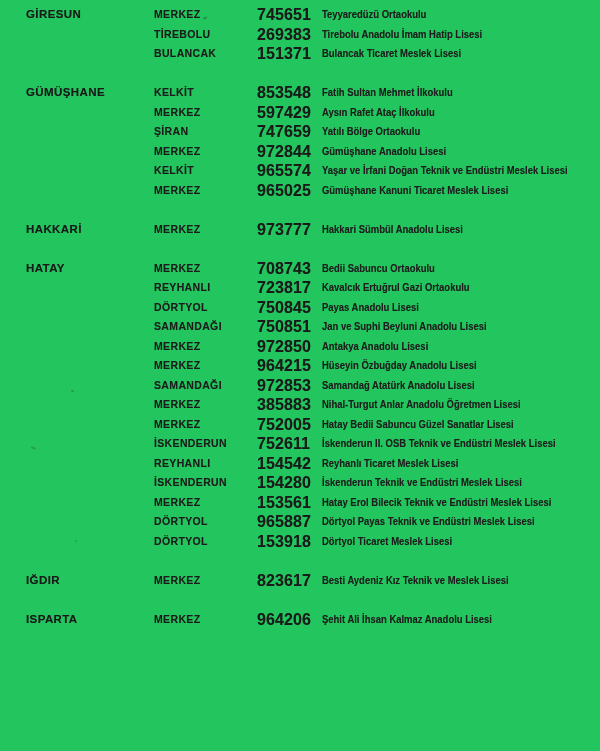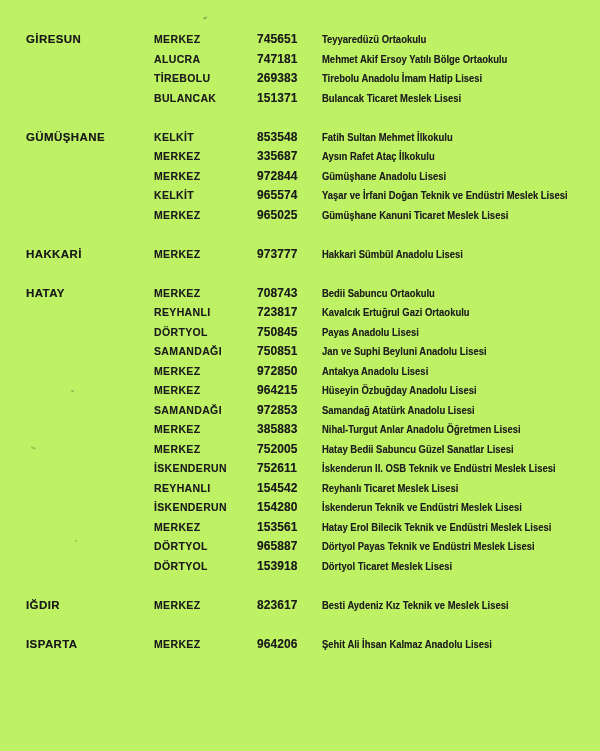--- a/index.html
+++ b/index.html
@@ -5,43 +5,43 @@
   html, body { margin: 0; padding: 0; }
   body {
     width: 600px; height: 751px;
     font-family: "Liberation Sans", "DejaVu Sans", sans-serif;
     background: #ffffff;
   }
   .page {
     position: relative;
     width: 600px; height: 751px;
     box-sizing: border-box;
-    padding-top: 30px;
-    background: #bef264;
+    padding-top: 5px;
+    background: #22c55e;
     overflow: hidden;
     color: #1d1d1d;
   }
   .section { position: relative; margin-bottom: 19.5px; }
   .province {
     position: absolute; left: 26px; top: 0;
     height: 19.5px; line-height: 19.5px;
     font-size: 11.5px; font-weight: 700; letter-spacing: 0.4px;
     color: #191919;
     text-shadow: 0 0 0.5px rgba(25,25,25,0.45);
     white-space: nowrap;
   }
   .row { position: relative; height: 19.5px; line-height: 19.5px; }
   .cell { position: absolute; top: 0; white-space: nowrap;
           text-shadow: 0 0 0.5px rgba(25,25,25,0.4); }
   .district {
     left: 154px; font-size: 10.5px; font-weight: 700; letter-spacing: 0.35px;
     color: #1c1c1c;
   }
   .code {
-    left: 257px; font-size: 12px; font-weight: 700; letter-spacing: 0.1px;
+    left: 257px; font-size: 16px; font-weight: 700; letter-spacing: 0.1px;
     color: #1a1a1a;
   }
   .school {
     left: 322px; font-size: 10.5px; font-weight: 600; letter-spacing: 0px;
     color: #1e1e1e;
     display: inline-block;
     transform: scaleX(0.9); transform-origin: left center;
   }
   
   .speck { position: absolute; background: rgba(40,40,40,0.3); pointer-events: none; }
@@ -56,46 +56,46 @@
 <div class="page">
   <div id="table-body">
       <div class="section">
         <div class="province">GİRESUN</div>
         <div class="row">
           <span class="cell district">MERKEZ</span>
           <span class="cell code">745651</span>
           <span class="cell school">Teyyaredüzü Ortaokulu</span>
         </div>
         <div class="row">
-          <span class="cell district">ALUCRA</span>
-          <span class="cell code">747181</span>
-          <span class="cell school">Mehmet Akif Ersoy Yatılı Bölge Ortaokulu</span>
-        </div>
-        <div class="row">
           <span class="cell district">TİREBOLU</span>
           <span class="cell code">269383</span>
           <span class="cell school">Tirebolu Anadolu İmam Hatip Lisesi</span>
         </div>
         <div class="row">
           <span class="cell district">BULANCAK</span>
           <span class="cell code">151371</span>
           <span class="cell school">Bulancak Ticaret Meslek Lisesi</span>
         </div>
       </div>
       <div class="section">
         <div class="province">GÜMÜŞHANE</div>
         <div class="row">
           <span class="cell district">KELKİT</span>
           <span class="cell code">853548</span>
           <span class="cell school">Fatih Sultan Mehmet İlkokulu</span>
         </div>
         <div class="row">
           <span class="cell district">MERKEZ</span>
-          <span class="cell code">335687</span>
+          <span class="cell code">597429</span>
           <span class="cell school">Aysın Rafet Ataç İlkokulu</span>
+        </div>
+        <div class="row">
+          <span class="cell district">ŞİRAN</span>
+          <span class="cell code">747659</span>
+          <span class="cell school">Yatılı Bölge Ortaokulu</span>
         </div>
         <div class="row">
           <span class="cell district">MERKEZ</span>
           <span class="cell code">972844</span>
           <span class="cell school">Gümüşhane Anadolu Lisesi</span>
         </div>
         <div class="row">
           <span class="cell district">KELKİT</span>
           <span class="cell code">965574</span>
           <span class="cell school">Yaşar ve İrfani Doğan Teknik ve Endüstri Meslek Lisesi</span>

